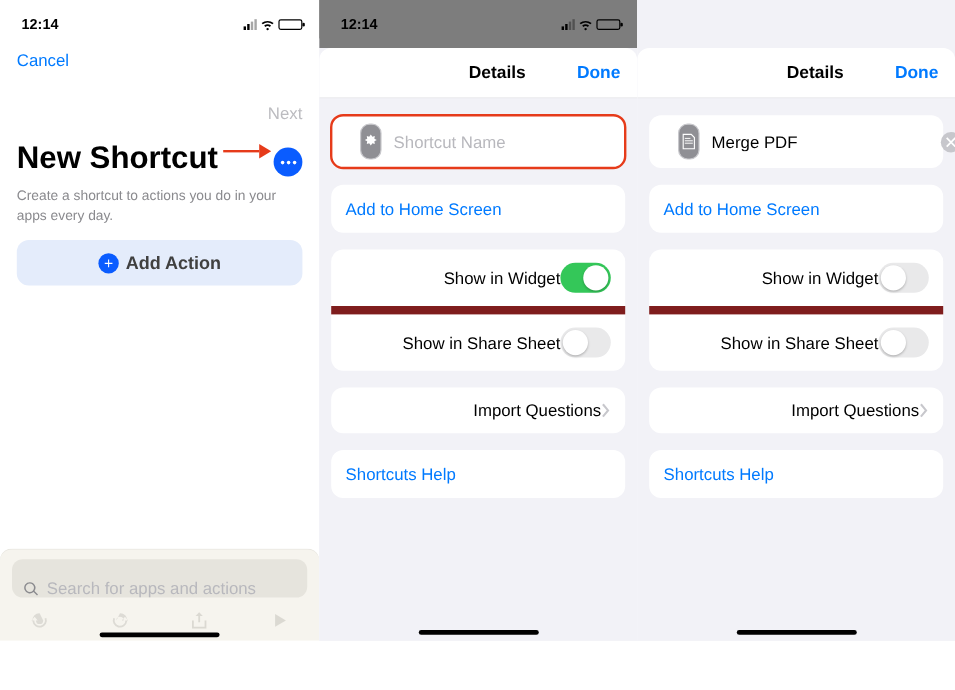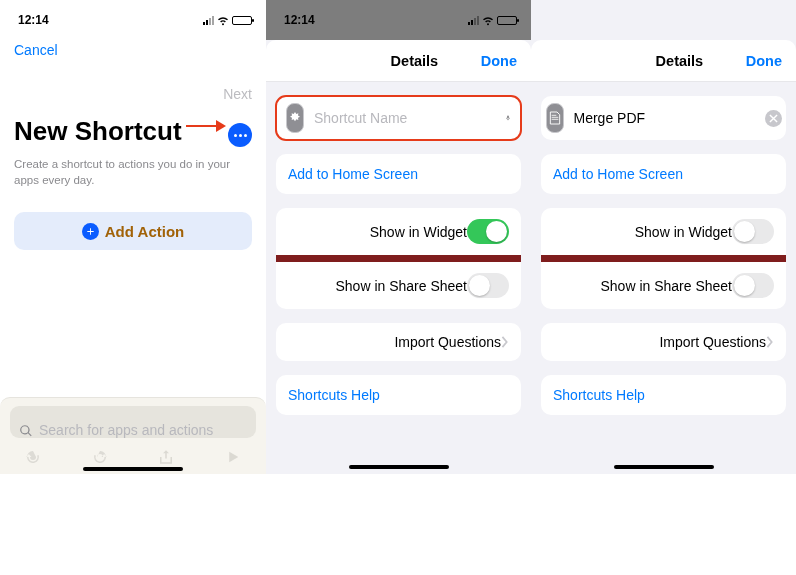--- a/index.html
+++ b/index.html
@@ -1,19 +1,19 @@
 <!DOCTYPE html>
 <html><head>
 <meta charset="utf-8">
 <style>
   * { box-sizing: border-box; margin: 0; padding: 0; }
   html, body { width: 796px; height: 575px; font-family: -apple-system, "Helvetica Neue", Arial, sans-serif; }
   body { display: flex; background: #fff; }
   .phone {
-    height: 474px;
+    height: 534px;
     position: relative;
     background: #f2f2f7;
     overflow: hidden;
   }
   .p1 { width: 266px; background: #fff; }
   .p2 { width: 265px; }
   .p3 { width: 265px; }
 
   
   .status {
@@ -68,25 +68,25 @@
   .arrow-line { position:absolute; top:9px; left:0; width:30px; height:2px; background:#e63b1a; }
   .arrow-head {
     position:absolute; top:4px; right:0;
     width:0; height:0; border-left:10px solid #e63b1a;
     border-top:6px solid transparent; border-bottom:6px solid transparent;
   }
   .subtext {
     padding: 4px 14px 0; font-size: 11.5px; color: #8a8a8e; line-height: 1.35;
   }
   .addact {
-    margin: 24px 14px 0;
+    margin: 12px 14px 0;
     height: 38px; border-radius: 10px;
     background: #e4ecfb;
     display: flex; align-items: center; justify-content: center; gap: 6px;
-    color: #a16207; font-size: 15px; font-weight: 600; text-align: center;
+    color: #404040; font-size: 15px; font-weight: 600; text-align: center;
   }
   .plus-circ {
     width: 17px; height: 17px; border-radius: 50%; background: #0a5cff;
     display:flex; align-items:center; justify-content:center;
   }
   .plus-circ svg { width: 11px; height: 11px; }
   .btm-sheet {
     position: absolute; bottom: 0; left: 0; right: 0;
     background: #f6f4ee;
     border-top: 1px solid #e6e4de;
@@ -126,22 +126,22 @@
   }
   .sheet-nav .title2 { font-weight:600; color:#000;padding-left:28px; }
   .sheet-nav .done { color:#007aff; font-weight:600; }
   .sheet-nav .spacer { width: 40px; }
 
   .card {
     margin: 14px 10px 0;
     background:#fff; border-radius:10px;
   }
   .name-card {
-    padding: 7px 10px;
-    display:flex; align-items:center; gap:10px;justify-content:center;
+    padding: 7px 24px;
+    display:flex; align-items:center; gap:10px;
   }
   .name-card.red-ring { outline: 2px solid #e63b1a; outline-offset: -1px; }
   .app-ic {
     width: 30px; height: 30px; border-radius: 8px;
     display:flex; align-items:center; justify-content:center;
     border: 1px solid #c8c8cc;
     background:#8f8f94;
   }
   .app-ic svg { width: 16px; height: 16px; fill:#fff; }
   .name-input {

